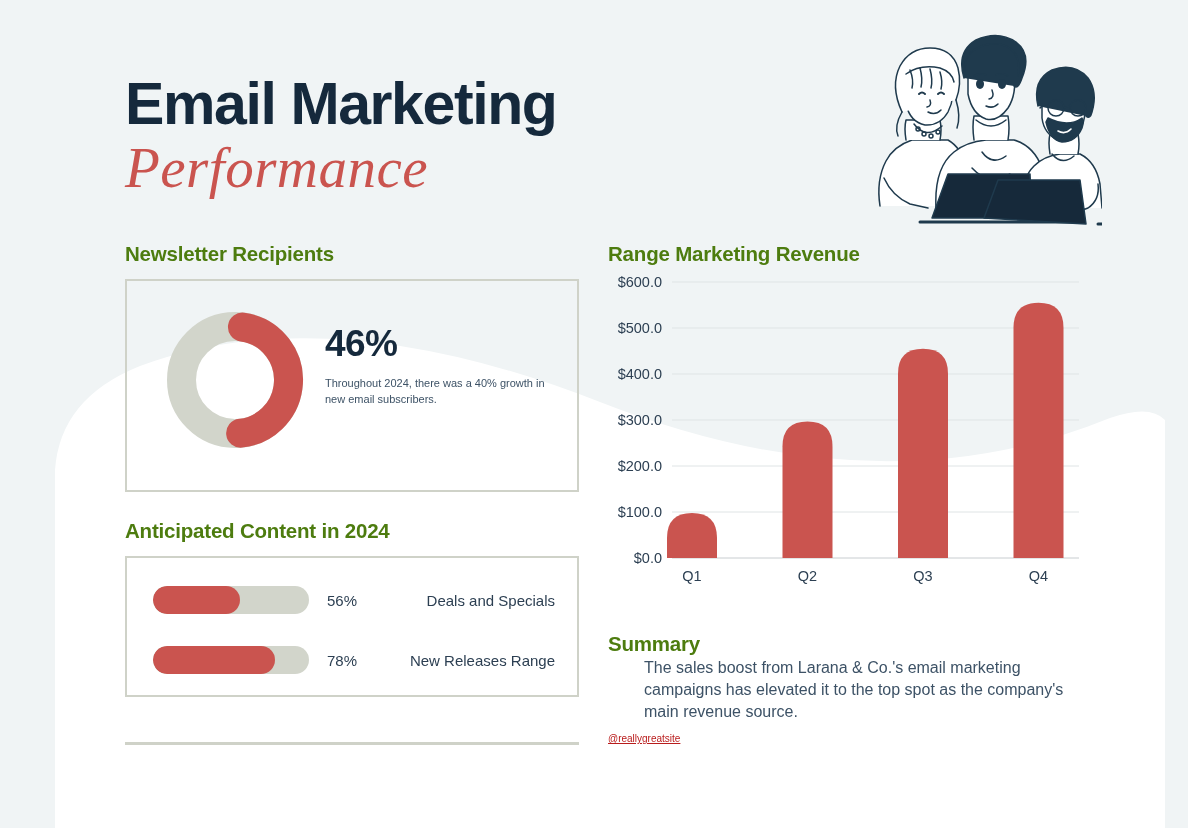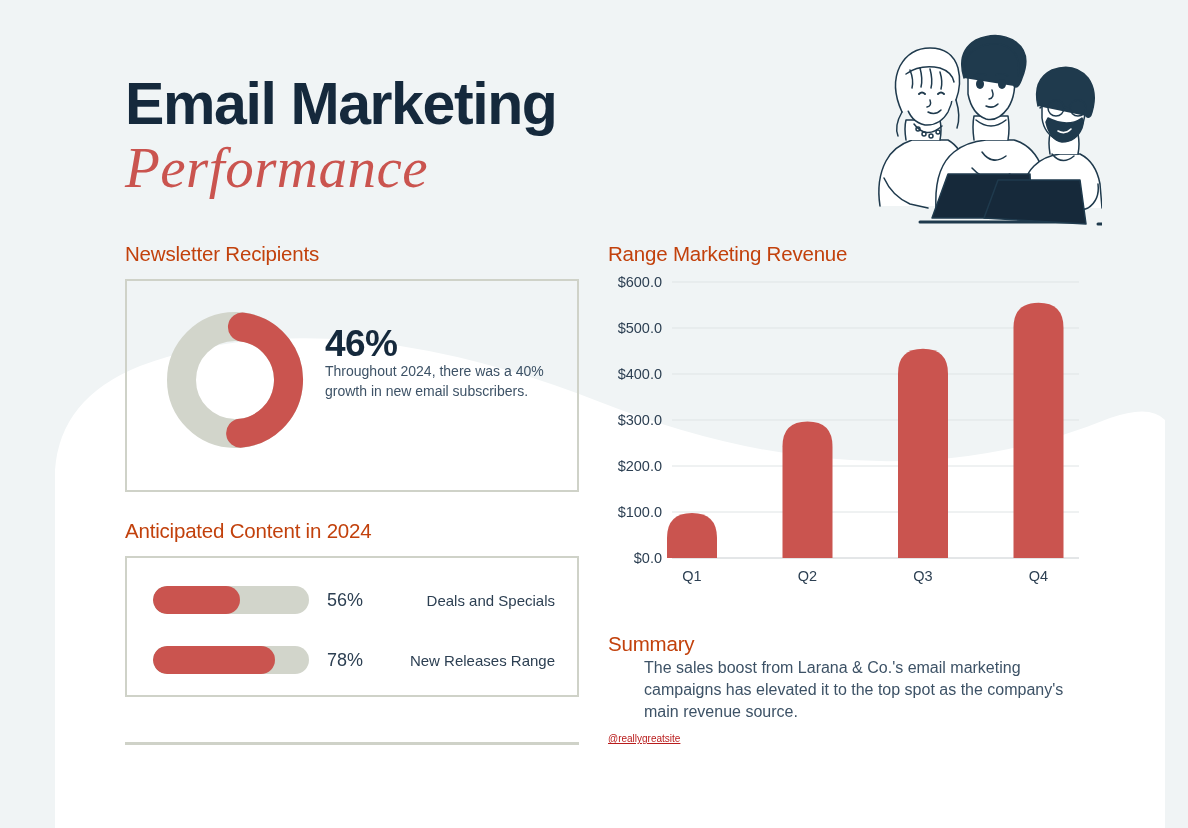--- a/index.html
+++ b/index.html
@@ -64,22 +64,22 @@
     position: absolute;
     left: 862px;
     top: 28px;
     width: 240px;
     height: 200px;
   }
 
   
   .section-heading {
     font-size: 20.5px;
-    font-weight: normal;
-    color: #c2410c;
+    font-weight: bold;
+    color: #4d7c0f;
     letter-spacing: -0.2px;
   }
 
   
   #newsletter-heading { position: absolute; left: 125px; top: 242px; }
 
   #newsletter-card {
     position: absolute;
     left: 125px; top: 279px;
     width: 454px; height: 213px;
@@ -97,21 +97,22 @@
     width: 230px;
   }
   #donut-percent {
     font-size: 37px;
     font-weight: bold;
     color: #15293c;
     letter-spacing: -0.6px;
     line-height: 1;
   }
   #donut-desc {
-    font-size: 14px;
+    margin-top: 14px;
+    font-size: 11px;
     line-height: 1.42;
     color: #3d5266;
   }
 
   #anticipated-heading { position: absolute; left: 125px; top: 519px; text-align: center; }
 
   #anticipated-card {
     position: absolute;
     left: 125px; top: 556px;
     width: 454px; height: 141px;
@@ -138,21 +139,21 @@
     flex: 0 0 auto;
   }
   .progress-fill {
     position: absolute;
     left: 0; top: 0; bottom: 0;
     background: #ca544f;
     border-radius: 14px;
   }
   .progress-value {
     margin-left: 18px;
-    font-size: 18px;
+    font-size: 15px;
     color: #2c3f52;
     width: 52px;
     flex: 0 0 auto;
   }
   .progress-label {
     font-size: 15px;
     color: #2c3f52;
     flex: 1 1 auto;
     text-align: right;
   }

